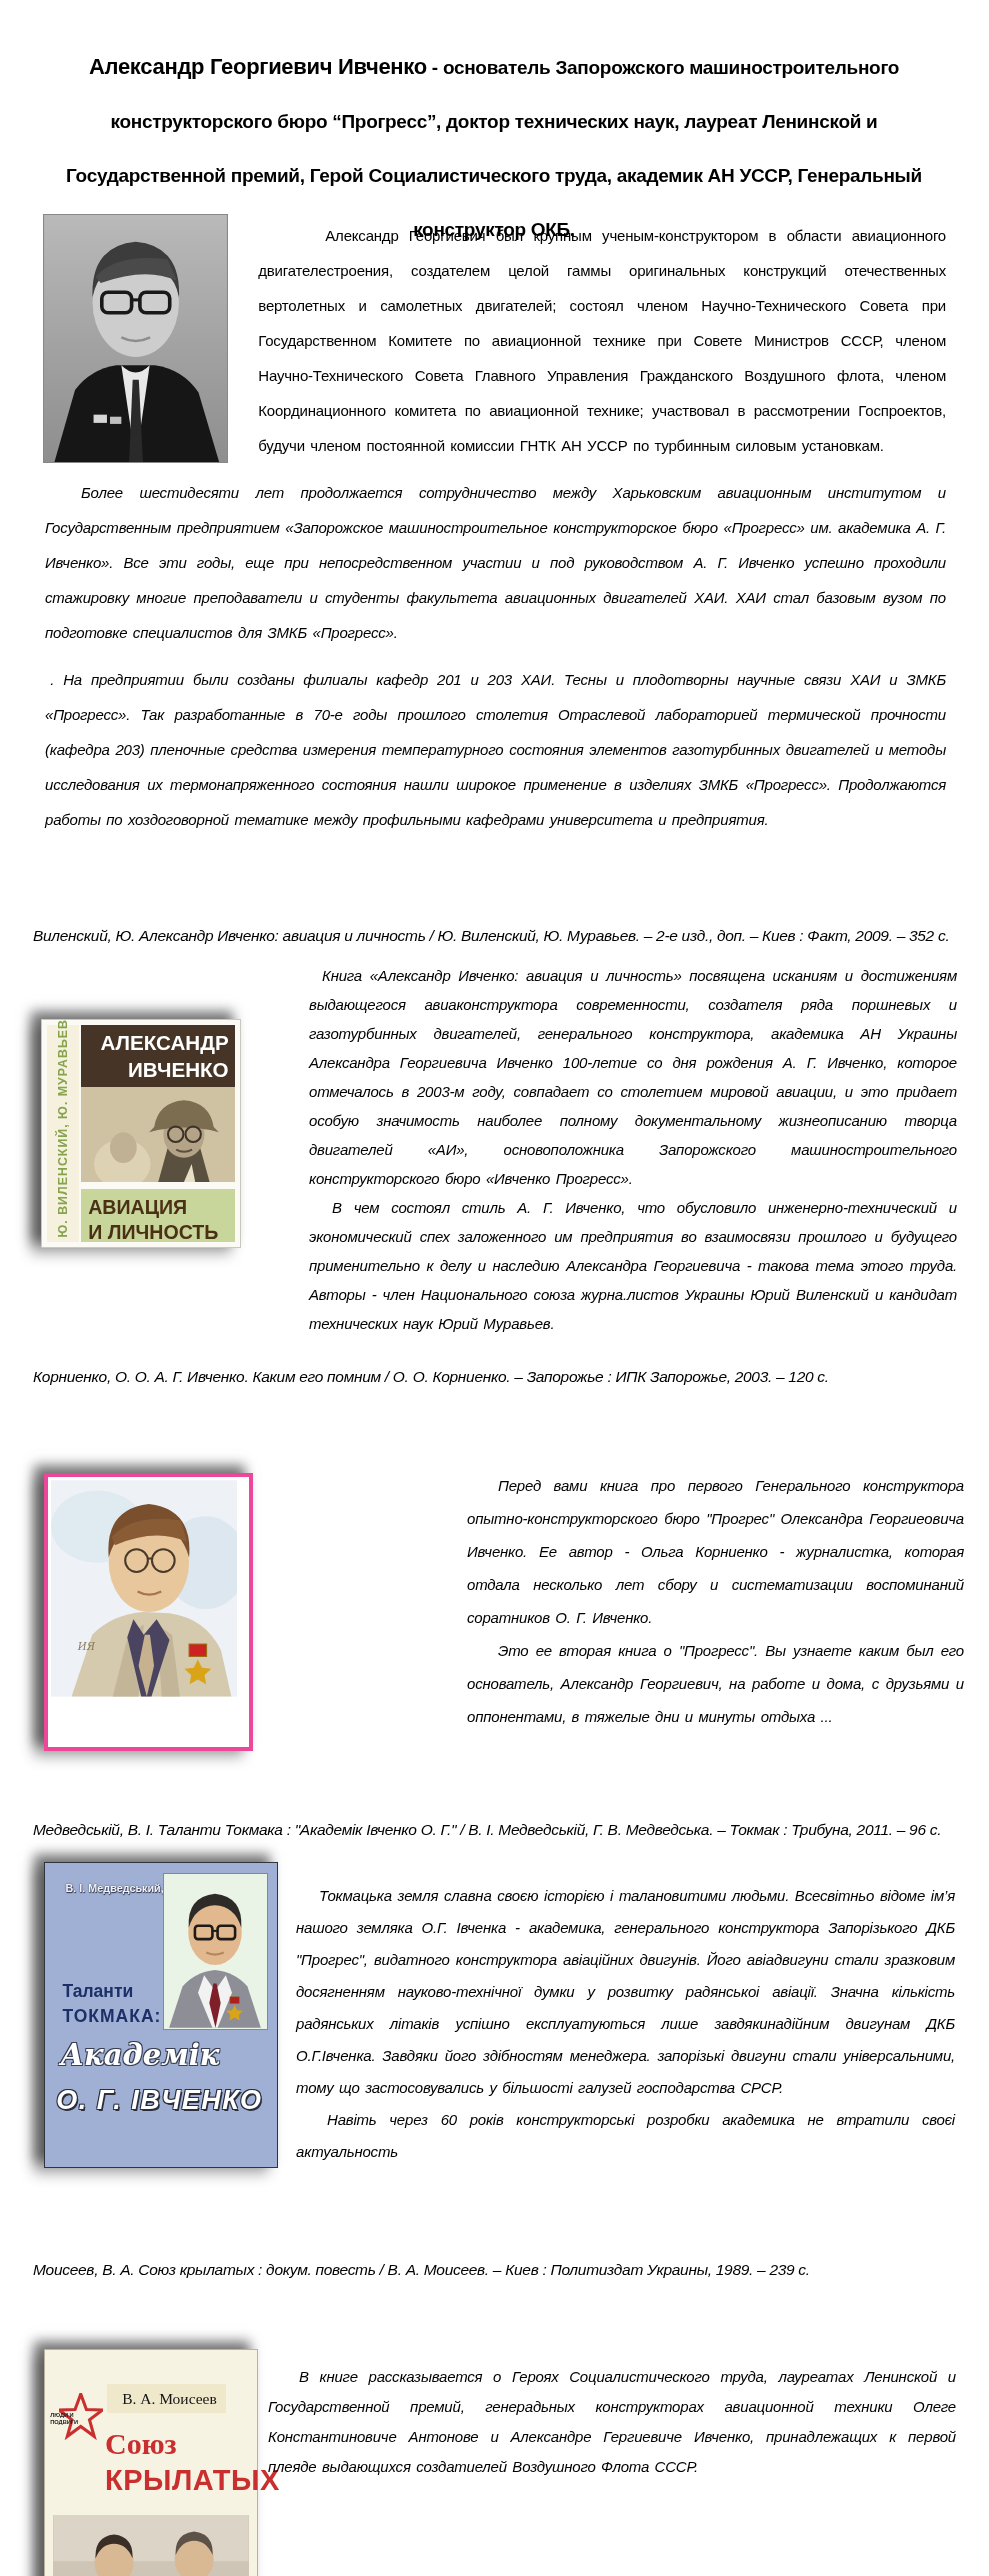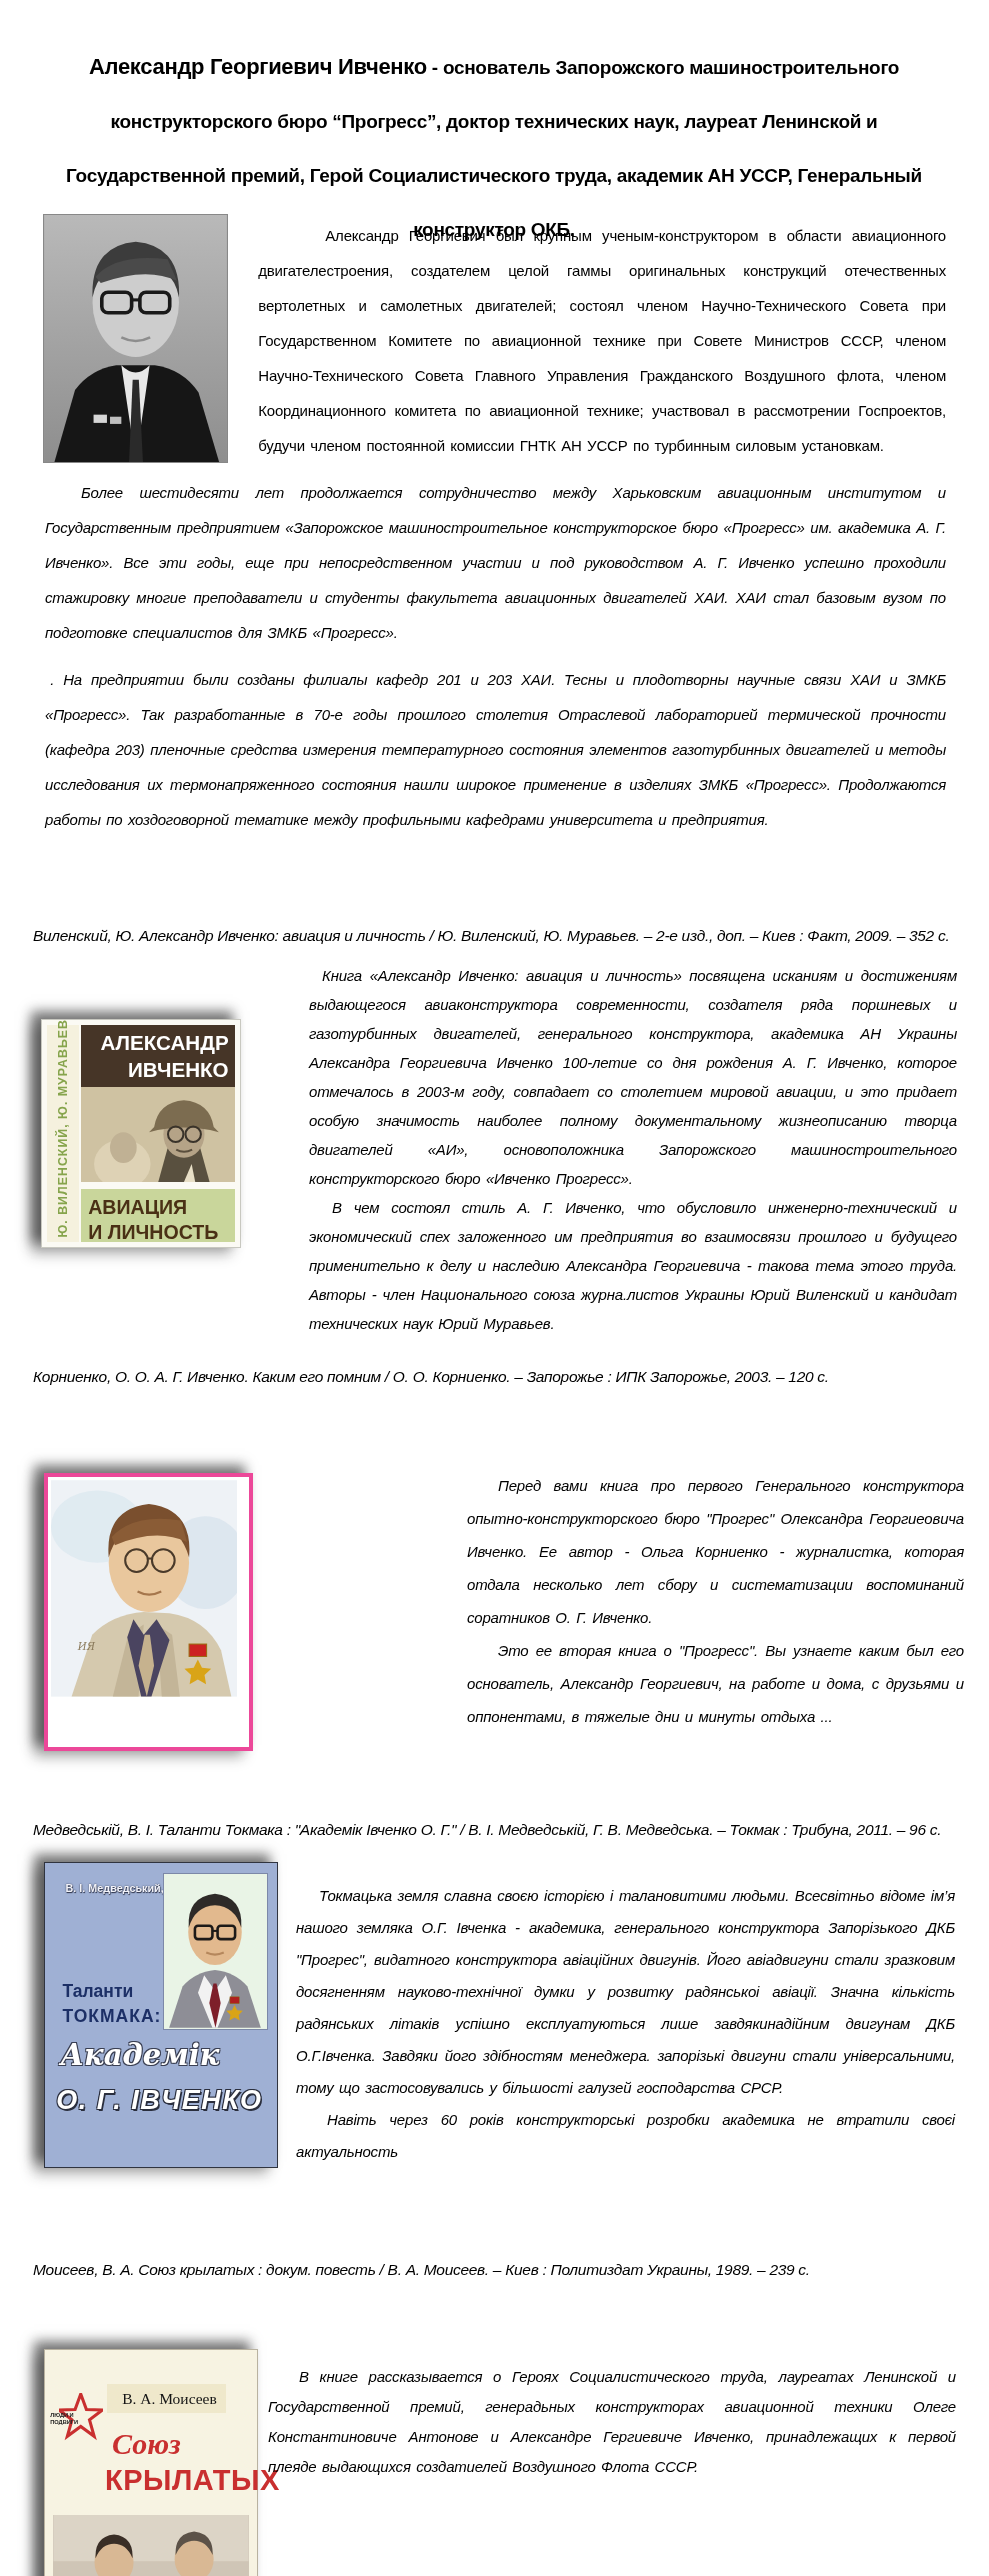--- a/index.html
+++ b/index.html
@@ -61,21 +61,21 @@
   .cover3 .scr{position:absolute;left:15.5px;top:175px;font-family:"DejaVu Serif",serif;font-style:italic;
       font-weight:bold;font-size:29px;color:#fff;text-shadow:1px 1px 0 #3a3f52,-1px 1px 0 #3a3f52,1px -1px 0 #3a3f52,-1px -1px 0 #3a3f52;}
   .cover3 .nm{position:absolute;left:11.3px;top:222px;width:209px;font-weight:bold;font-style:italic;font-size:27px;
       color:#fff;letter-spacing:1.5px;text-shadow:1.5px 1.5px 0 #2a2e3d,-1px 1px 0 #2a2e3d,1px -1px 0 #2a2e3d,-1px -1px 0 #2a2e3d;}
 
   
   .cover4{left:44px;top:2349px;width:212px;height:289px;background:#f7f3e2;border:0.5px solid #b9b2a0;}
   .cover4 .badge{position:absolute;left:5.2px;top:62px;width:31px;color:#222;font-size:5.7px;font-weight:bold;line-height:6.7px;}
   .cover4 .author{position:absolute;left:62px;top:34px;width:113px;height:29px;background:#efe8cb;
       color:#151515;font-size:15.5px;text-align:center;line-height:29px;font-family:"Liberation Serif",serif;padding-left:6px;}
-  .cover4 .t1{position:absolute;left:67px;top:77px;color:#c92f2f;font-size:30px;font-weight:bold;font-family:"Liberation Serif",serif;font-style:italic;}
+  .cover4 .t1{position:absolute;left:60px;top:77px;color:#c92f2f;font-size:30px;font-weight:bold;font-family:"Liberation Serif",serif;}
   .cover4 .t2{position:absolute;left:60px;top:114px;color:#c92f2f;font-size:29px;font-weight:bold;letter-spacing:0.5px;}
   .cover4 .ph{position:absolute;left:8.2px;top:165px;right:8.2px;bottom:8.2px;background:#cfc5b6;}
 </style>
 </head>
 <body>
 
 <div class="page">
 
   <div class="abs header">
     <span class="name">Александр Георгиевич Ивченко</span><span> - основатель Запорожского машиностроительного конструкторского бюро “Прогресс”, доктор технических наук, лауреат Ленинской и Государственной премий,  Герой Социалистического труда, академик АН УССР,  Генеральный конструктор ОКБ.</span>

